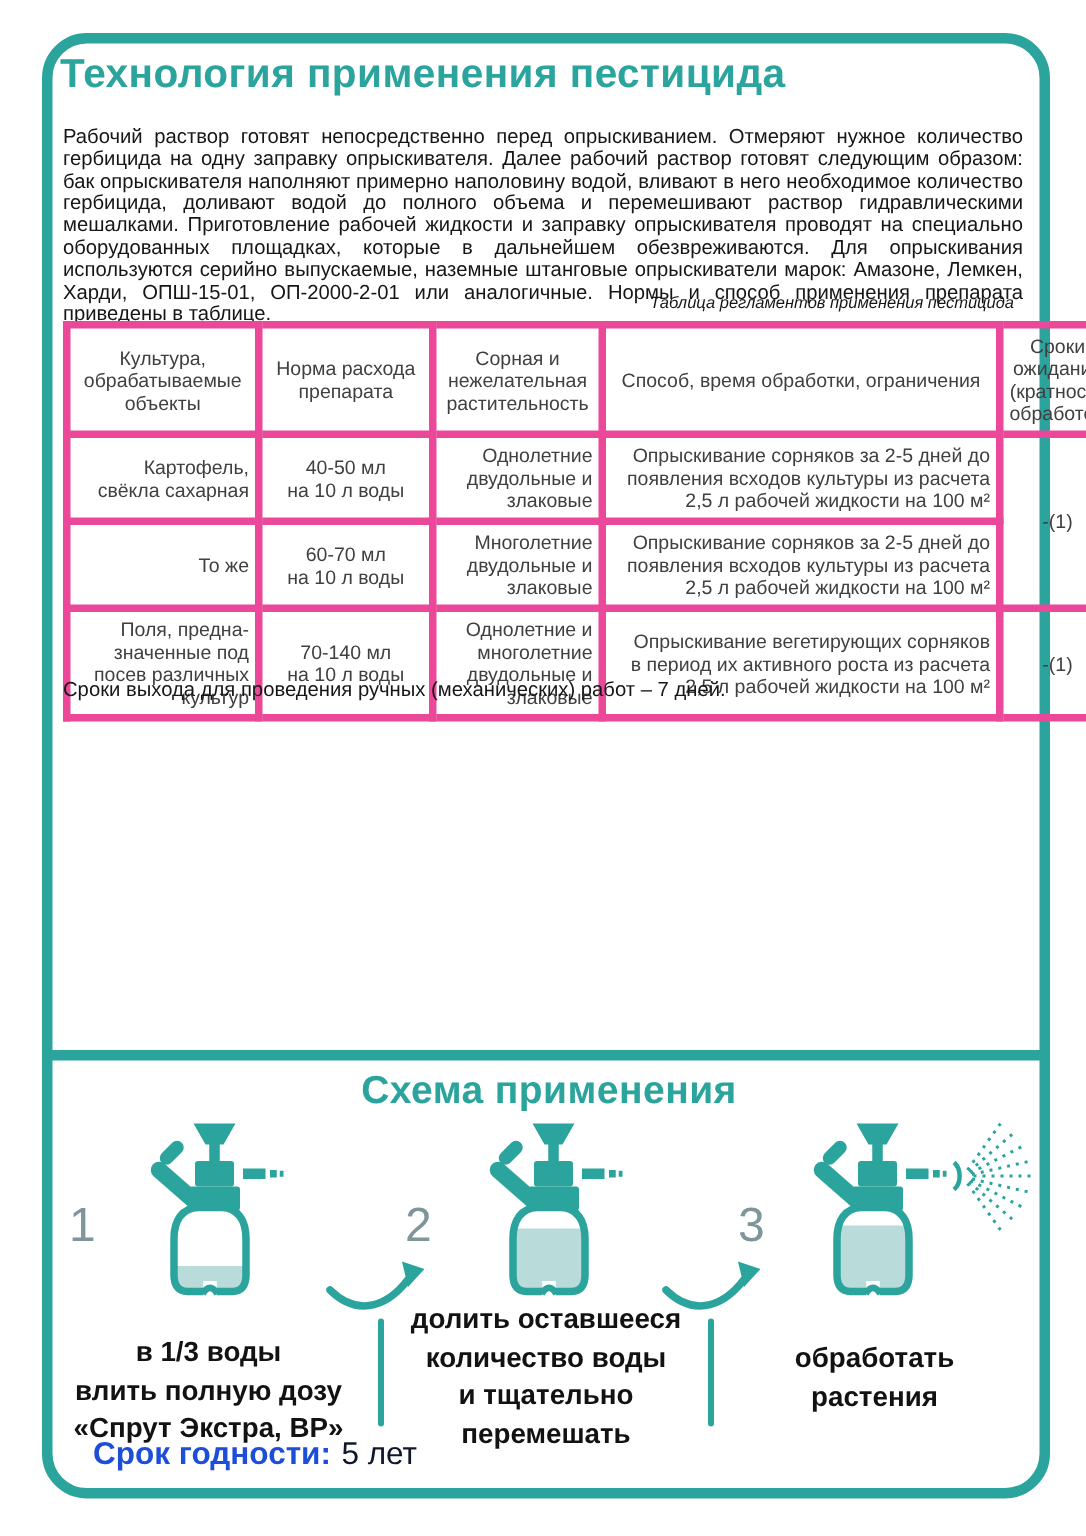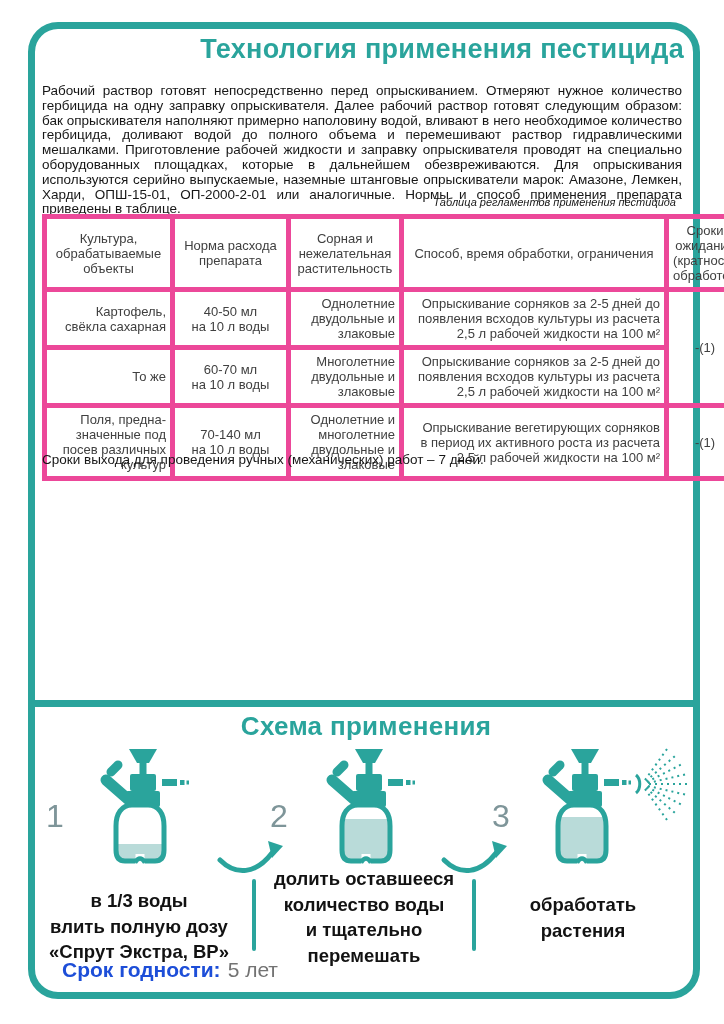--- a/index.html
+++ b/index.html
@@ -1,19 +1,19 @@
 <!DOCTYPE html>
 <html><head>
 <meta charset="utf-8">
 <style>
   html,body{margin:0;padding:0;background:#fff;}
   body{width:724px;height:1024px;position:relative;font-family:"Liberation Sans",sans-serif;color:#1a1a1a;}
   .page{position:absolute;inset:0;}
   .frame{position:absolute;left:28px;top:22px;width:672px;height:977px;border:7px solid #2aa49c;border-radius:30px;box-sizing:border-box;}
-  .title{position:absolute;left:40px;right:40px;top:34px;margin:0;text-align:right;font-size:27px;font-weight:bold;color:#2aa49c;letter-spacing:.3px;}
+  .title{position:absolute;left:40px;right:40px;top:34px;margin:0;text-align:left;font-size:27px;font-weight:bold;color:#2aa49c;letter-spacing:.3px;}
   .intro{position:absolute;left:42px;top:84px;width:640px;margin:0;font-size:13.5px;line-height:14.8px;text-align:justify;color:#161616;}
   .caption{position:absolute;right:48px;top:196px;font-size:11px;font-style:italic;color:#161616;}
   .reg-table{position:absolute;left:42px;top:214px;width:634px;border-collapse:collapse;table-layout:fixed;}
   .reg-table th,.reg-table td{border:5px solid #ec4899;font-size:13px;line-height:15px;vertical-align:middle;text-align:center;padding:4px 4px;font-weight:normal;color:#404040;}
   .reg-table td.left{text-align:right;padding-left:6px;padding-right:4px;}
   .c1{width:115px;}.c2{width:103px;}.c3{width:100px;}.c4{width:252px;}.c5{width:64px;}
   .pre{white-space:pre-line;}
   .note{position:absolute;left:42px;top:452px;margin:0;font-size:13.5px;color:#161616;}
   .hr-bar{position:absolute;left:28px;top:700px;width:672px;height:7px;background:#2aa49c;}
   .scheme-title{position:absolute;left:48px;right:40px;top:711px;margin:0;text-align:center;font-size:26px;font-weight:bold;color:#2aa49c;letter-spacing:.3px;}
@@ -24,21 +24,21 @@
   .arrow{position:absolute;top:836px;color:#2aa49c;}
   .a1{left:216px;}.a2{left:440px;}
   .step-label{position:absolute;font-size:18.5px;font-weight:bold;line-height:25.5px;color:#121212;text-align:center;white-space:pre-line;}
   .s1{left:30px;width:218px;top:876px;margin-top:12px;}
   .s2{left:260px;width:208px;top:866px;}
   .s3{left:480px;width:206px;top:892px;}
   .vbar{position:absolute;width:4px;height:72px;top:879px;background:#2aa49c;border-radius:2px;}
   .v1{left:252px;}.v2{left:472px;}
   .shelf{position:absolute;left:62px;top:958px;font-size:21px;}
   .shelf-label{color:#1d4ed8;font-weight:bold;}
-  .shelf-value{color:#737373;margin-left:7px;}
+  .shelf-value{color:#0f172a;margin-left:7px;}
 </style>
 </head>
 <body>
 
 <div class="page">
   <div class="frame"></div>
 
   <h1 class="title">Технология применения пестицида</h1>
 
   <p class="intro">Рабочий раствор готовят непосредственно перед опрыскиванием. Отмеряют нужное количество гербицида на одну заправку опрыскивателя. Далее рабочий раствор готовят следующим образом: бак опрыскивателя наполняют примерно наполовину водой, вливают в него необходимое количество гербицида, доливают водой до полного объема и перемешивают раствор гидравлическими мешалками. Приготовление рабочей жидкости и заправку опрыскивателя проводят на специально оборудованных площадках, которые в дальнейшем обезвреживаются. Для опрыскивания используются серийно выпускаемые, наземные штанговые опрыскиватели марок: Амазоне, Лемкен, Харди, ОПШ-15-01, ОП-2000-2-01 или аналогичные. Нормы и способ применения препарата приведены в таблице.</p>

